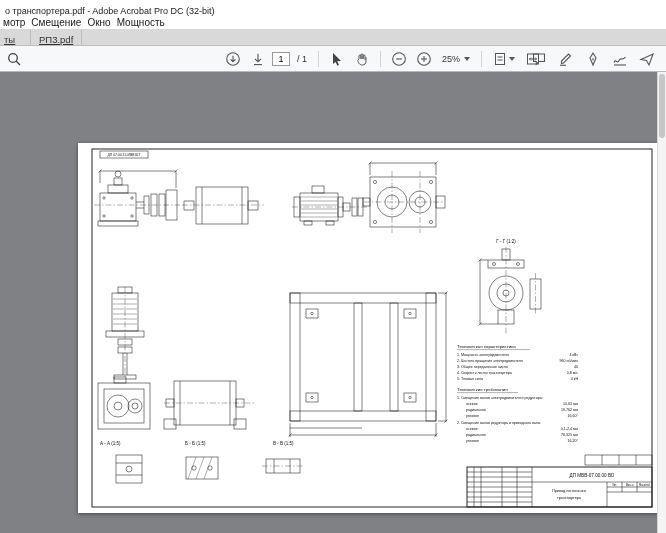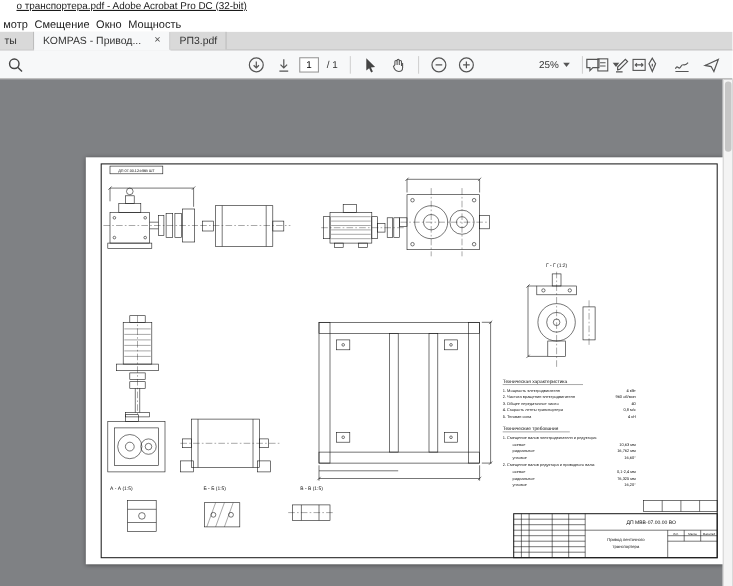--- a/index.html
+++ b/index.html
@@ -1,48 +1,48 @@
 <!DOCTYPE html>
 <html><head>
 <meta charset="utf-8">
 <style>
   * { box-sizing: border-box; margin: 0; padding: 0; }
   html,body { width:666px; height:533px; overflow:hidden; background:#fff;
     font-family:"Liberation Sans", sans-serif; }
 
-  .titlebar { height:16px; background:#ffffff; display:flex; align-items:flex-start;
-    padding-left:15px; font-size:9px; color:#1a1a1a;text-decoration:underline; }
+  .titlebar { height:16px; background:#ffffff; display:flex; align-items:flex-end;
+    padding-left:5px; font-size:9px; color:#1a1a1a; }
 
   .menubar { height:13px; background:#ffffff; display:flex; align-items:center;
     padding-left:3px; font-size:10px; color:#202020; }
   .menubar .menu-item { margin-right:6px; cursor:default; }
 
   .tabbar { height:17px; background:#d9d9d9; display:flex; align-items:stretch;
     border-bottom:1px solid #bdbdbd; }
-  .tab { display:flex; align-items:center; padding:0 8px; font-size:9.5px;
-    color:#333; border-right:1px solid #bdbdbd; background:#d9d9d9; white-space:nowrap; }
+  .tab { display:flex; align-items:flex-end; padding:0 8px; font-size:9.5px;
+    color:#333; border-right:1px solid #bdbdbd; background:#d9d9d9; white-space:nowrap;text-decoration:underline; }
   .tab.partial { width:31px; padding:0 4px; }
   .tab.active { background:#f7f8f9; border-bottom:1px solid #f7f8f9; margin-bottom:-1px; }
   .tab .close { margin-left:12px; color:#555; font-size:10px; line-height:1; }
 
   .toolbar { height:26px; background:#f7f8f9; border-bottom:1px solid #b8b8b8;
     position:relative; display:flex; align-items:center; }
   .tool { width:22px; height:20px; display:flex; align-items:center; justify-content:center;
     border-radius:2px; }
   .tool svg { display:block; }
   .center-tools { position:absolute; left:222px; top:2px; height:21px;
     display:flex; align-items:center; gap:3px; }
   .right-tools { position:absolute; right:8px; top:2px; height:21px;
     display:flex; align-items:center; gap:5px; }
   .divider { width:1px; height:16px; background:#d2d2d2; margin:0 4px; }
   .page-input { width:18px; height:14px; border:1px solid #9a9a9a; font-size:9px;
     text-align:center; background:#fff; font-family:"Liberation Sans",sans-serif; }
   .page-total { font-size:9px; color:#333; margin:0 4px; }
   .zoom-box { display:flex; align-items:center; gap:4px; padding:1px 4px;
-    font-size:9px; color:#333;margin-left:48px; }
+    font-size:9px; color:#333; }
   .caret { width:0; height:0; border-left:3px solid transparent;
     border-right:3px solid transparent; border-top:4px solid #555; }
 
   .docarea { position:relative; height:461px; background:#7f8184; overflow:hidden; }
   .page { position:absolute; left:78px; top:71px; width:580px; height:370px;
     background:#ffffff; box-shadow:0 1px 4px rgba(0,0,0,.45); }
   .page svg { display:block; }
 
   .vscroll { position:absolute; right:0; top:0; width:9px; height:100%;
     background:#f4f4f4; border-left:1px solid #d5d5d5; }
@@ -67,24 +67,20 @@
 <div class="menubar">
   <span class="menu-item">мотр</span>
   <span class="menu-item">Смещение</span>
   <span class="menu-item">Окно</span>
   <span class="menu-item">Мощность</span>
 </div>
 
 <div class="tabbar">
   <div class="tab partial">
     <span>ты</span>
-  </div>
-  <div class="tab active">
-    <span>KOMPAS - Привод...</span>
-    <span class="close">×</span>
   </div>
   <div class="tab">
     <span>РП3.pdf</span>
   </div>
 </div>
 
 <div class="toolbar">
   <div class="tool" style="margin-left:3px">
     <svg width="16" height="16">
         <circle cx="7" cy="7" r="4.3" stroke="#444" fill="none" stroke-width="1.3"></circle>

